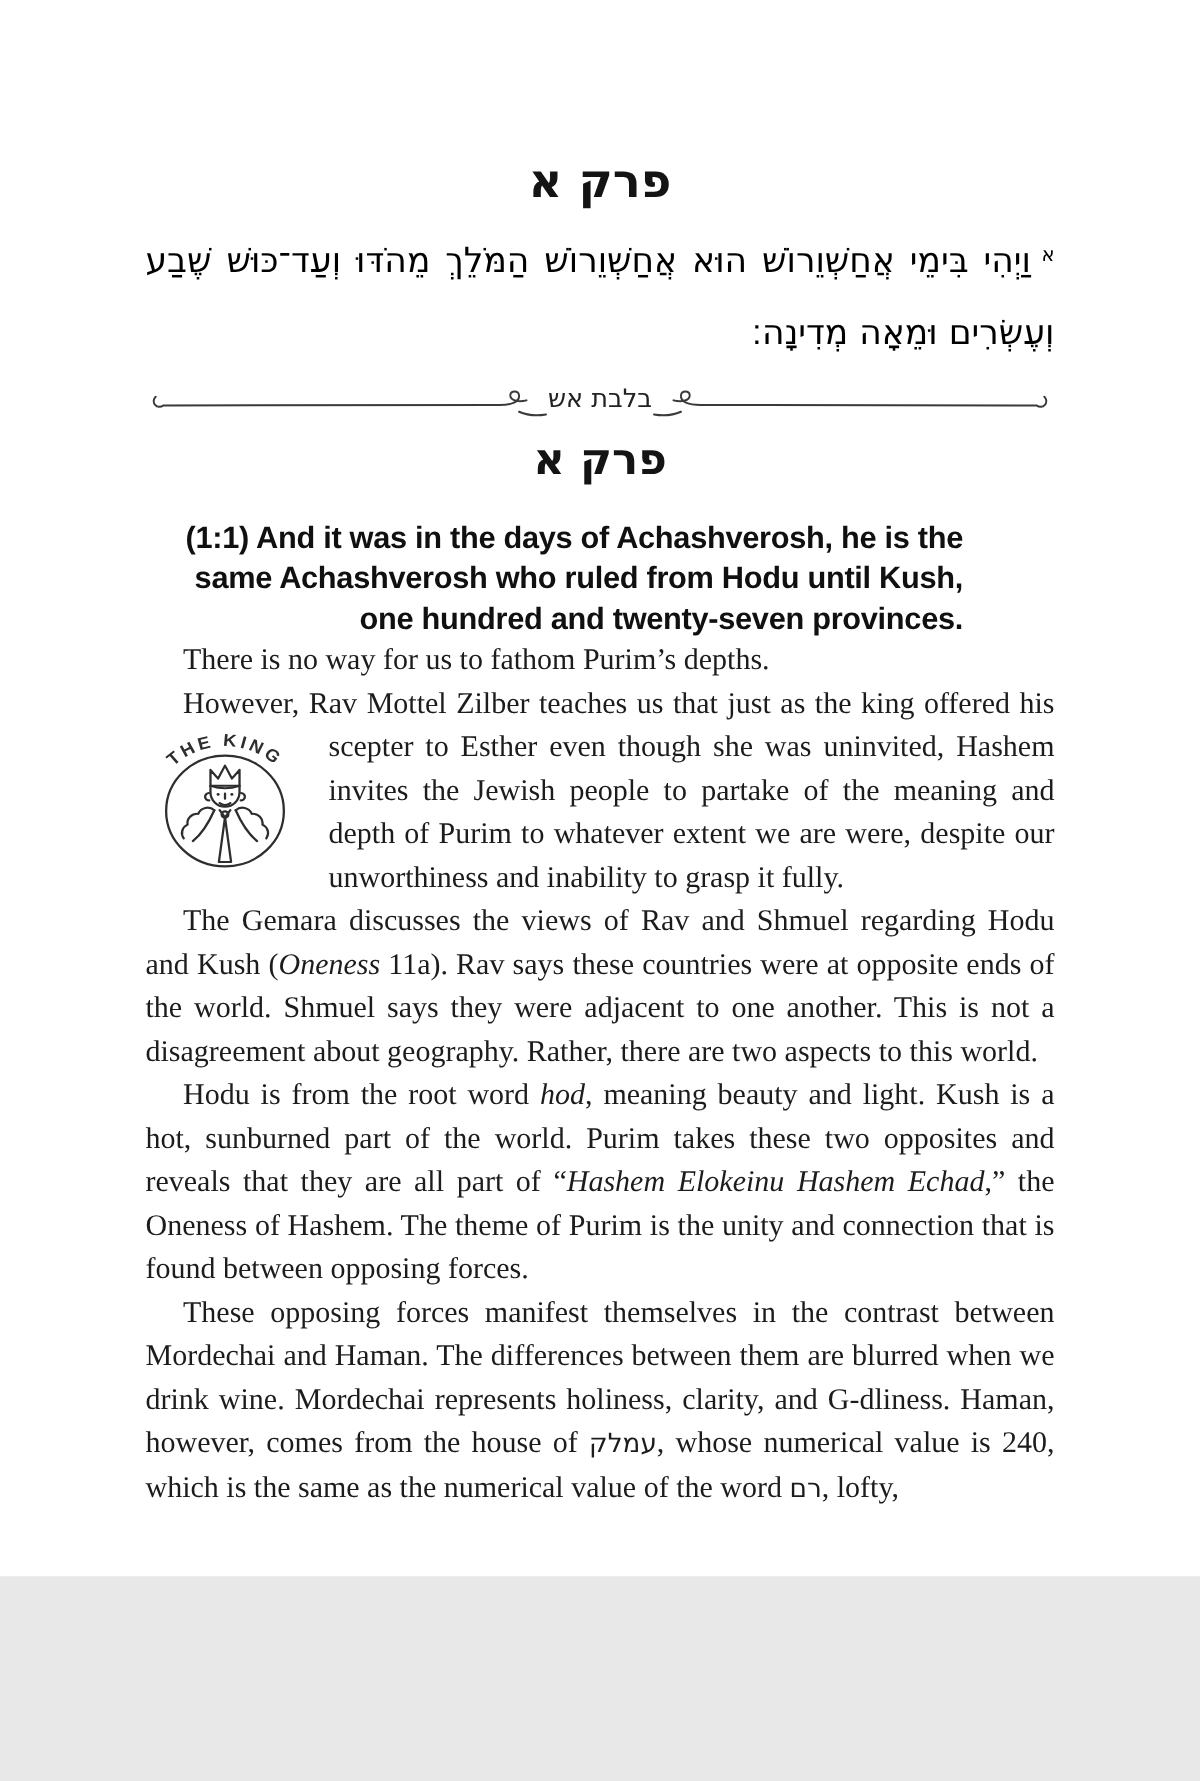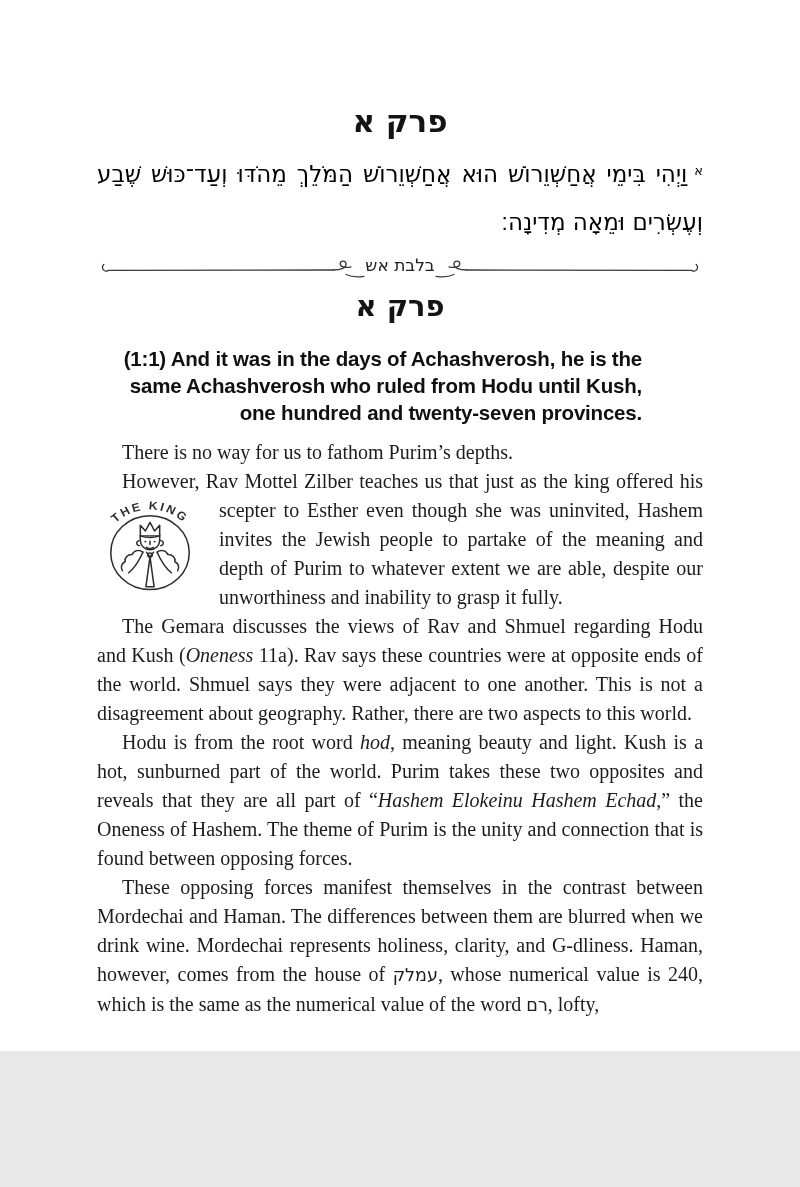--- a/index.html
+++ b/index.html
@@ -48,21 +48,20 @@
     font-weight:bold;
     font-size:20.5px; line-height:27px;
     letter-spacing:-0.2px;
     max-width:545px;
     color:#101010;
     text-align:right;
   }
 
   
   .body-text {
-    margin-top:12px;
     font-family:"Liberation Serif", serif;
     font-size:20px; line-height:29px;
     color:#1c1c1c;
   }
   .para { margin:0; text-indent:25px; text-align:justify; }
   .seg-italic { font-style:italic; }
   .seg-hebrew { font-family:"DejaVu Sans", sans-serif; font-size:17.5px; }
 
   
   .king-float { float:left; width:113px; height:85px; margin:3px 9px 0 0; }
@@ -135,21 +134,21 @@
             <path class="kln" d="M52,46 v3.5 M48.5,52.5 q3.5,2.8 7,0"></path>
             <path class="kln" d="M41.5,45.5 a2.6,2.6 0 1 0 0.2,5.2"></path>
             <path class="kln" d="M62.5,45.5 a2.6,2.6 0 1 1 -0.2,5.2"></path>
             <path class="kln" d="M45,57.5 a6.5,6.5 0 0 0 -10.5,2.5 a6.5,6.5 0 0 0 -7,7.5 a6.5,6.5 0 0 0 -2.5,9.5"></path>
             <path class="kln" d="M59,57.5 a6.5,6.5 0 0 1 10.5,2.5 a6.5,6.5 0 0 1 7,7.5 a6.5,6.5 0 0 1 2.5,9.5"></path>
             <path class="kln" d="M45,57.5 Q39,72 31,79 M59,57.5 Q65,72 73,79"></path>
             <circle class="kln" cx="52" cy="60.5" r="2.2"></circle>
             <path class="kln" d="M48.5,57.5 l3.5,5 l3.5,-5 M52,62.5 l-4,31 l8,0 z"></path>
           </g>
         </svg>
-          </span><span>scepter to Esther even though she was uninvited, Hashem invites the Jewish people to partake of the meaning and depth of Purim to whatever extent we are able, despite our unworthiness and inability to grasp it fully.</span></p>
+          </span><span>scepter to Esther even though she was uninvited, Hashem invites the Jewish people to partake of the meaning and depth of Purim to whatever extent we are were, despite our unworthiness and inability to grasp it fully.</span></p>
 
       <p class="para"><span>The Gemara discusses the views of Rav and Shmuel regarding Hodu and Kush (</span><span class="seg-italic">Oneness</span><span> 11a). Rav says these countries were at opposite ends of the world. Shmuel says they were adjacent to one another. This is not a disagreement about geography. Rather, there are two aspects to this world.</span></p>
 
       <p class="para"><span>Hodu is from the root word </span><span class="seg-italic">hod</span><span>, meaning beauty and light. Kush is a hot, sunburned part of the world. Purim takes these two opposites and reveals that they are all part of “</span><span class="seg-italic">Hashem Elokeinu Hashem Echad</span><span>,” the Oneness of Hashem. The theme of Purim is the unity and connection that is found between opposing forces.</span></p>
 
       <p class="para"><span>These opposing forces manifest themselves in the contrast between Mordechai and Haman. The differences between them are blurred when we drink wine. Mordechai represents holiness, clarity, and G-dliness. Haman, however, comes from the house of </span><span class="seg-hebrew">עמלק</span><span>, whose numerical value is 240, which is the same as the numerical value of the word </span><span class="seg-hebrew">רם</span><span>, lofty,</span></p>
 
     </section>
   </div>
 

